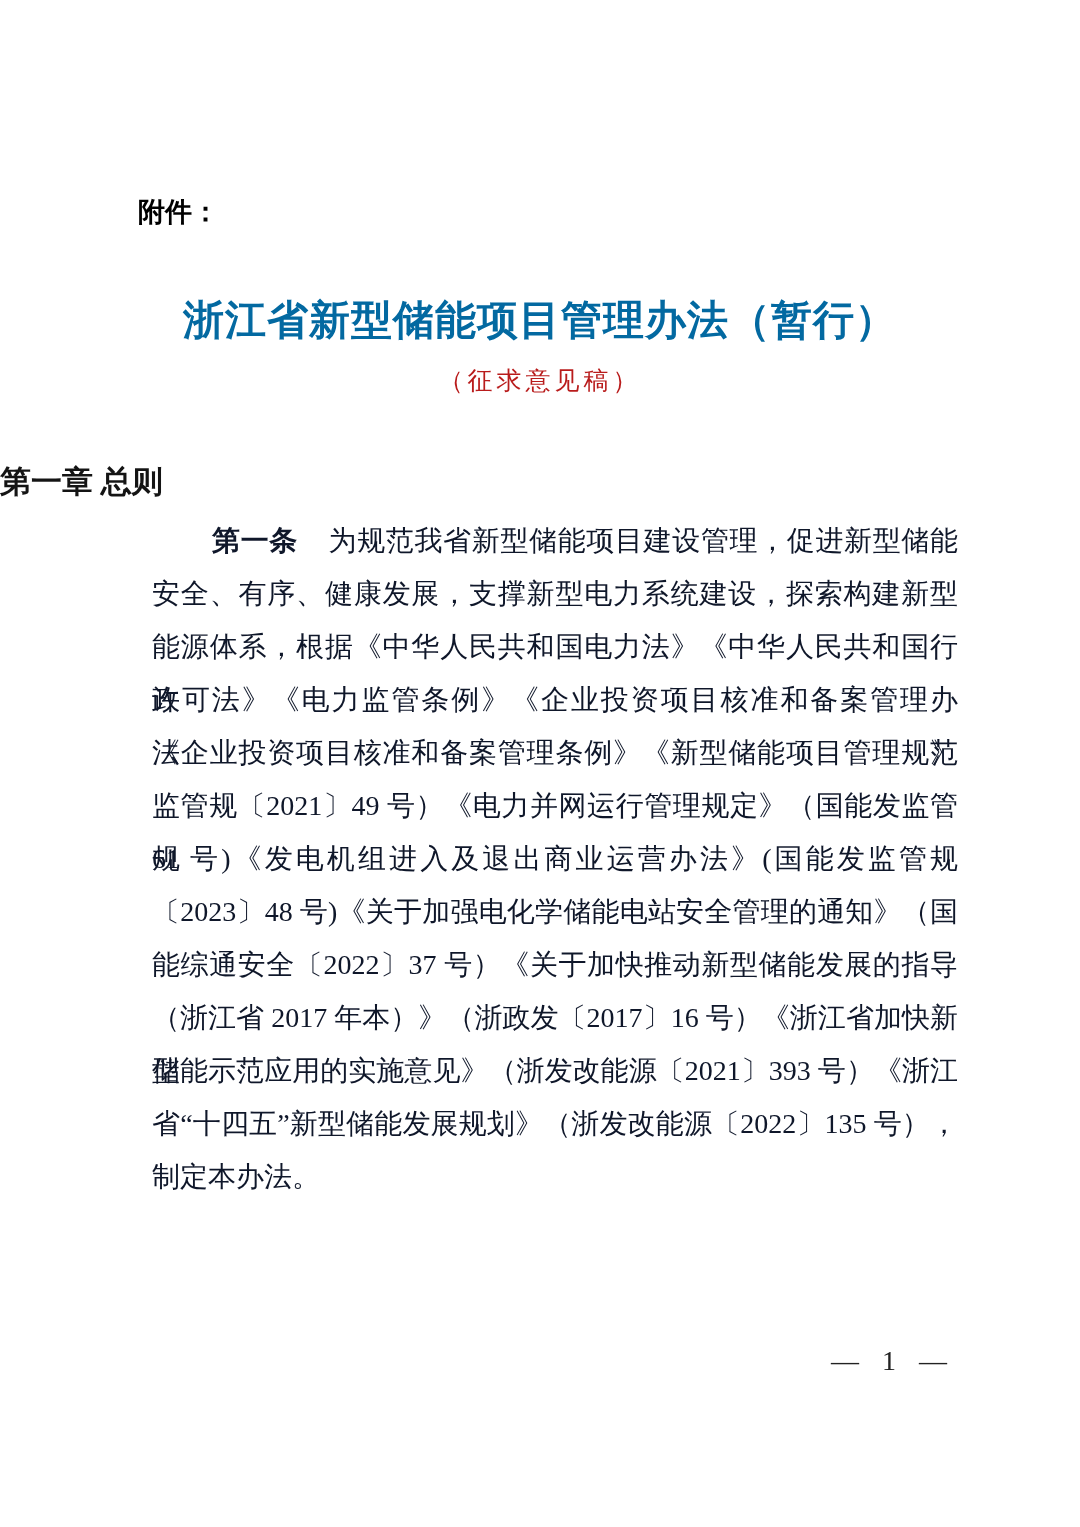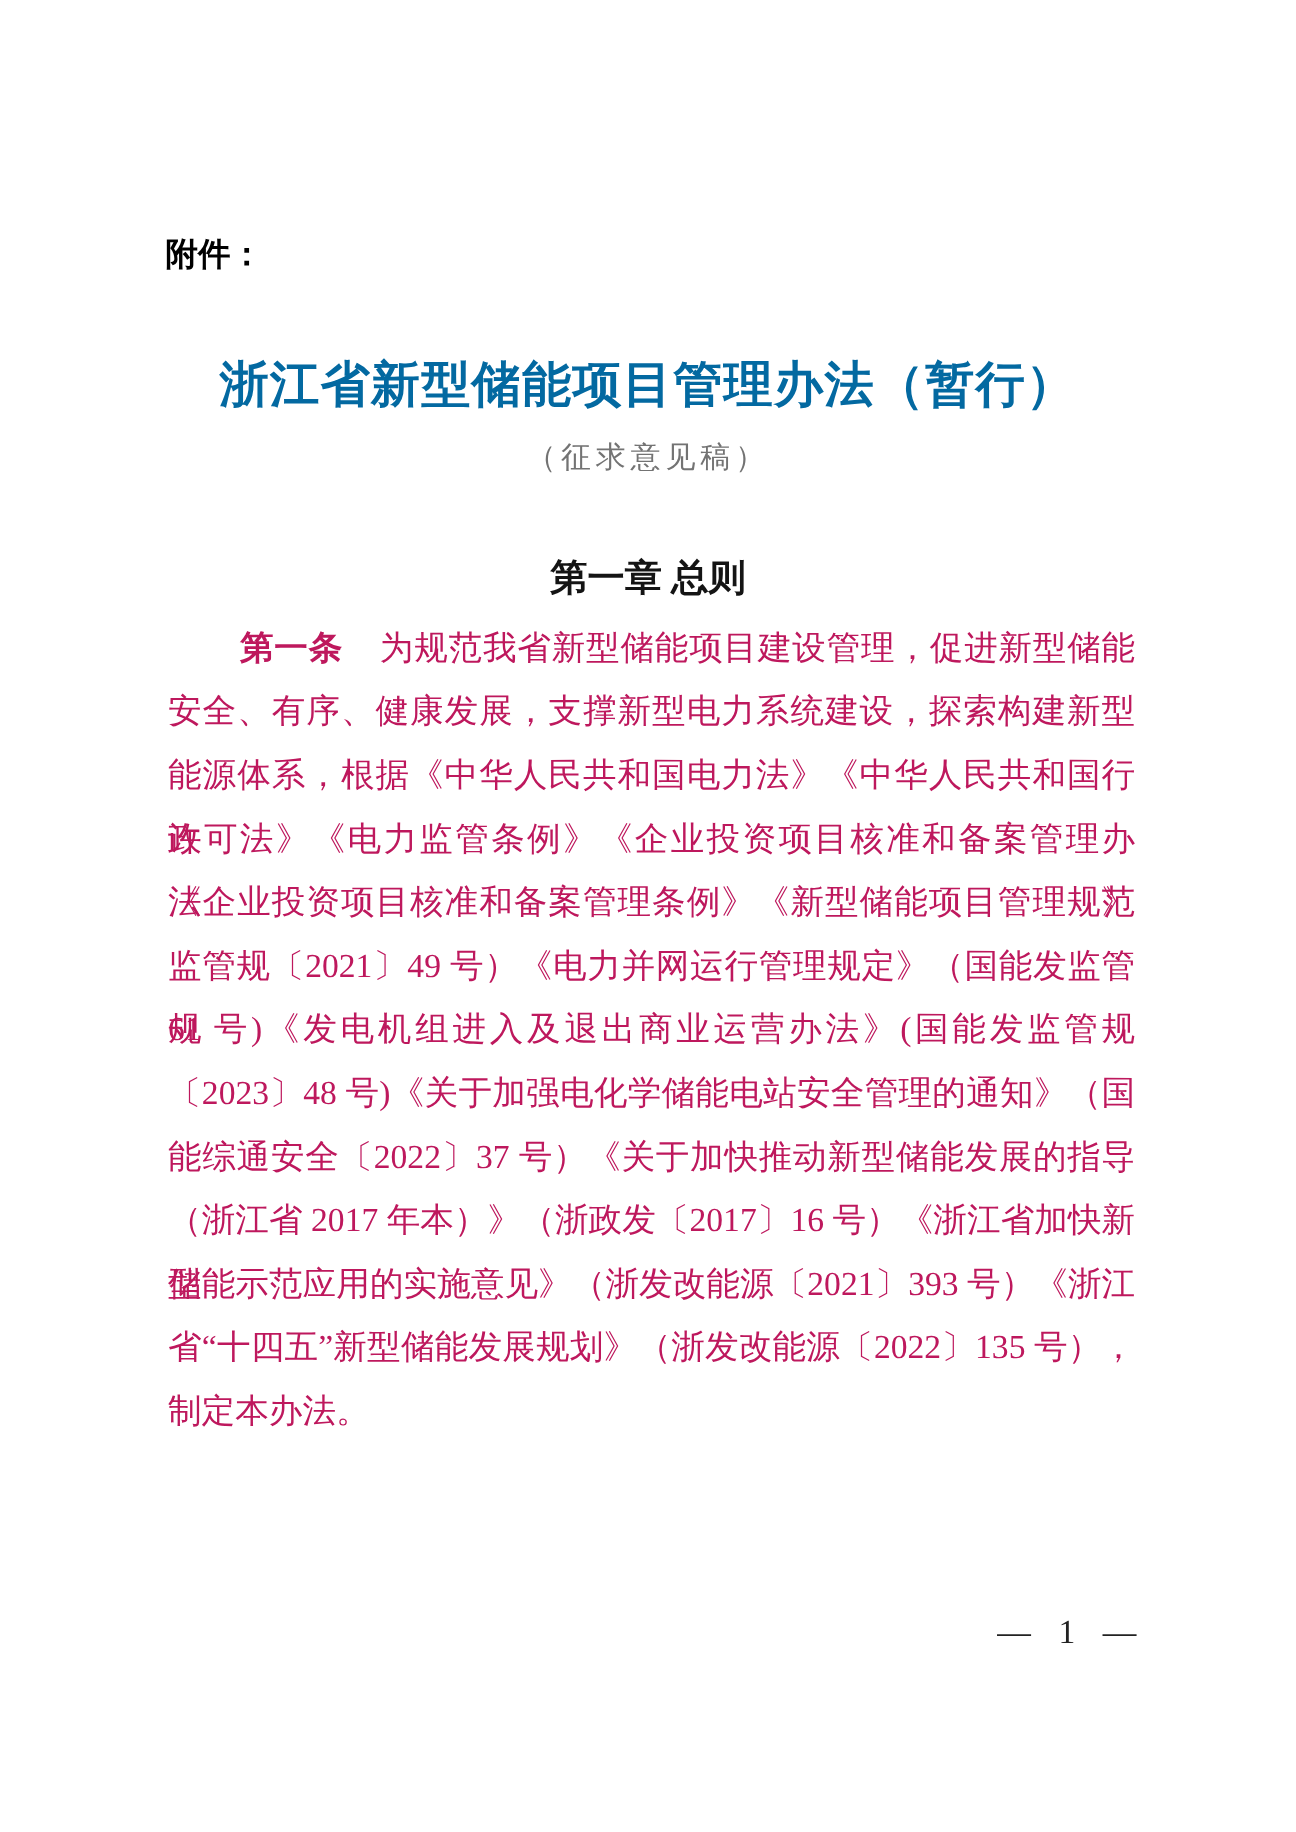--- a/index.html
+++ b/index.html
@@ -40,41 +40,41 @@
     color: #0369a1;
   }
   .subtitle {
     position: absolute;
     left: 0;
     right: 0;
     top: 364px;
     text-align: center;
     font-size: 25px;
     letter-spacing: 4px;
-    color: #737373;
+    color: #b91c1c;
   }
   .chapter {
     position: absolute;
     left: 0;
     right: 0;
     top: 461px;
     margin: 0;
-    text-align: center;
+    text-align: left;
     font-size: 31px;
     font-weight: bold;
     color: #141414;
   }
   .body-text {
     position: absolute;
-    left: 140px;
+    left: 152px;
     width: 806px;
     top: 514px;
     font-size: 28px;
     line-height: 53px;
-    color: #be185d;
+    color: #0f172a;
   }
   .line {
     text-align: justify;
     text-align-last: justify;
     height: 53px;
     white-space: nowrap;
   }
   .line.justified { white-space: normal; }
   .line.first { text-indent: 60px; white-space: normal; }
   .line.last { text-align-last: left; white-space: normal; }

